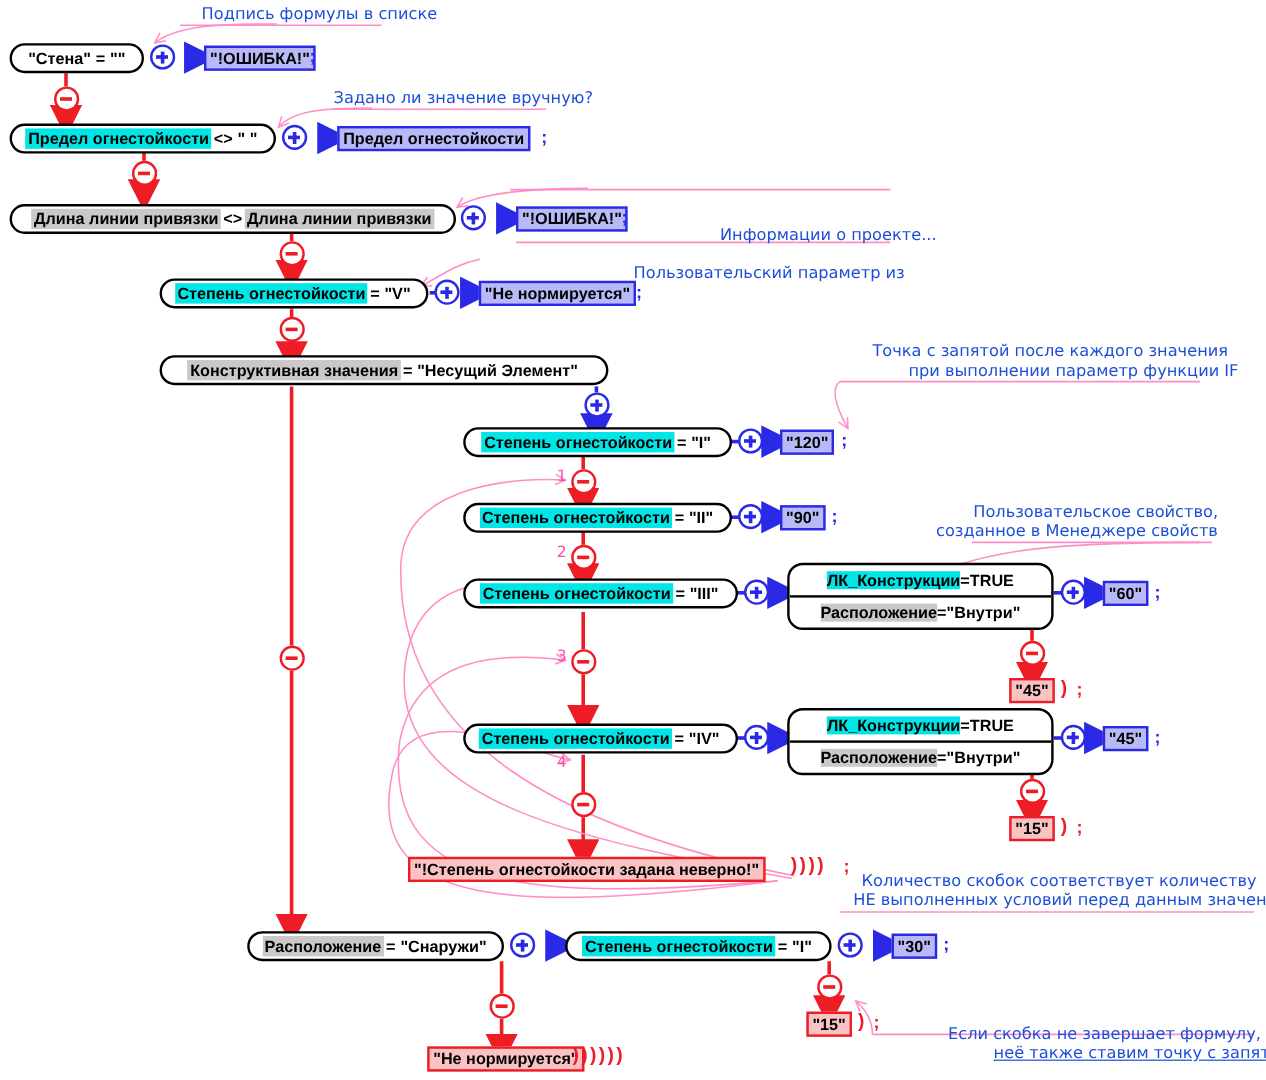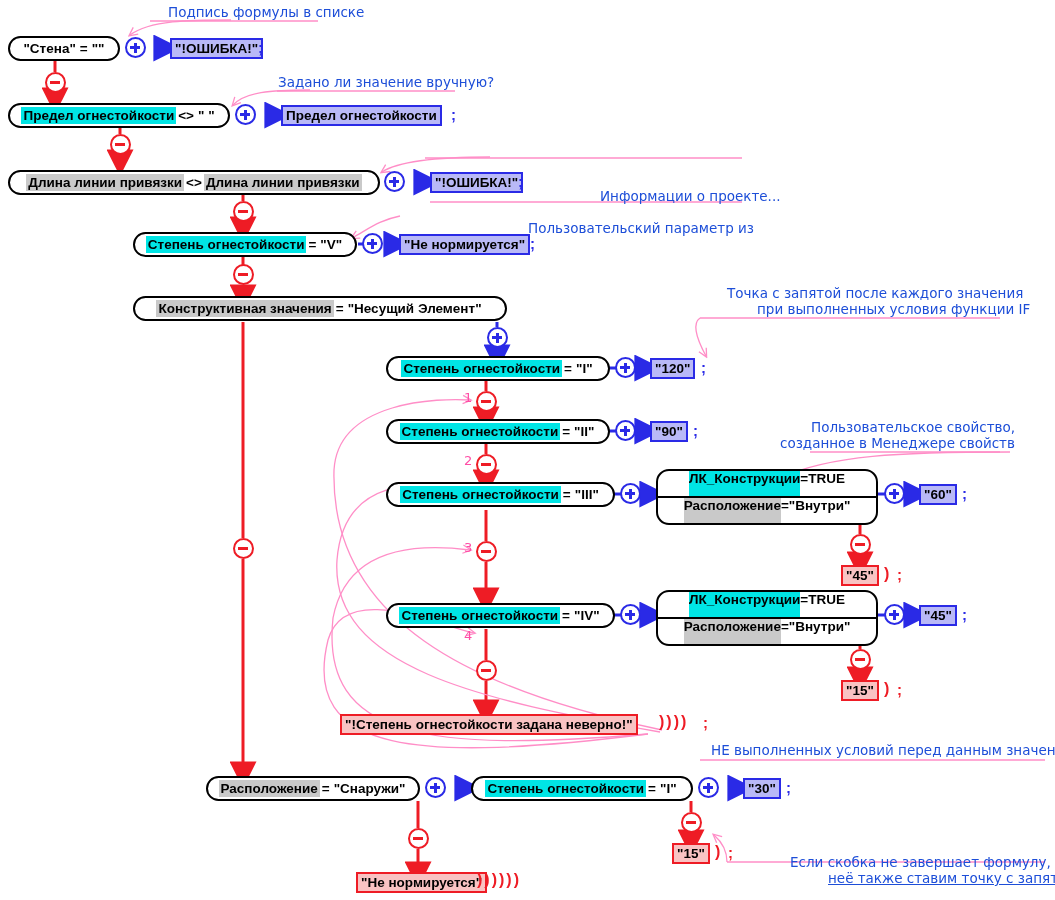--- a/index.html
+++ b/index.html
@@ -12,21 +12,21 @@
         box-sizing:border-box;height:25px;border:2px solid #000;border-radius:13px;
         background:#fff;white-space:nowrap;font-size:13.5px;font-weight:bold;color:#000;
         padding:0 9px;z-index:6;}
   .pill .seg{padding:1px 2px;}
   .hl-c{background:#00e5e5;}
   .hl-g{background:#c9c9c9;}
 
   
   .pill2{position:absolute;box-sizing:border-box;border:2px solid #000;border-radius:13px;
          background:#fff;z-index:6;overflow:hidden;}
-  .pill2 .r{height:25px;display:flex;justify-content:center;
+  .pill2 .r{height:25px;display:flex;align-items:center;justify-content:center;
             white-space:nowrap;font-size:13.5px;font-weight:bold;color:#000;padding:0 9px;}
   .pill2 .r+ .r{border-top:2px solid #000;}
 
   
   .vbox{position:absolute;display:flex;align-items:center;justify-content:center;
         box-sizing:border-box;height:21px;border:2px solid #2a2ae6;background:#b9b9f7;
         white-space:nowrap;font-size:13.5px;font-weight:bold;color:#000;padding:0 3px;z-index:6;}
   .vbox.err{border-color:#ee1c25;background:#f9c3c3;}
   .semi{position:absolute;font-size:15px;font-weight:bold;color:#2a2ae6;z-index:6;
         white-space:nowrap;}
@@ -390,23 +390,24 @@
 
   <div class="vbox err" style="left:356px;top:872px;">"Не нормируется"</div>
   <div class="paren" style="left:477px;top:871px;">))))))</div>
 
   <div class="note" style="left:168px;top:4px;">Подпись формулы в списке</div>
   <div class="note" style="left:278px;top:74px;">Задано ли значение вручную?</div>
   <div class="note" style="left:528px;top:172px;margin-top:48px;">Пользовательский параметр из</div>
   <div class="note" style="left:600px;top:188px;">Информации о проекте...</div>
 
   <div class="note" style="left:727px;top:285px;">Точка с запятой после каждого значения</div>
-  <div class="note" style="left:757px;top:301px;">при выполненных условия функции IF</div>
+  <div class="note" style="left:757px;top:301px;">при выполнении параметр функции IF</div>
 
   <div class="note" style="left:811px;top:419px;">Пользовательское свойство,</div>
   <div class="note" style="left:780px;top:435px;">созданное в Менеджере свойств</div>
 
+  <div class="note" style="left:718px;top:726px;">Количество скобок соответствует количеству</div>
   <div class="note" style="left:711px;top:742px;">НЕ выполненных условий перед данным значением</div>
 
   <div class="note" style="left:790px;top:854px;">Если скобка не завершает формулу, после</div>
   <div class="note" style="left:828px;top:870px;text-decoration:underline;">неё также ставим точку с запятой</div>
 
 </div>
 
 </body></html>

